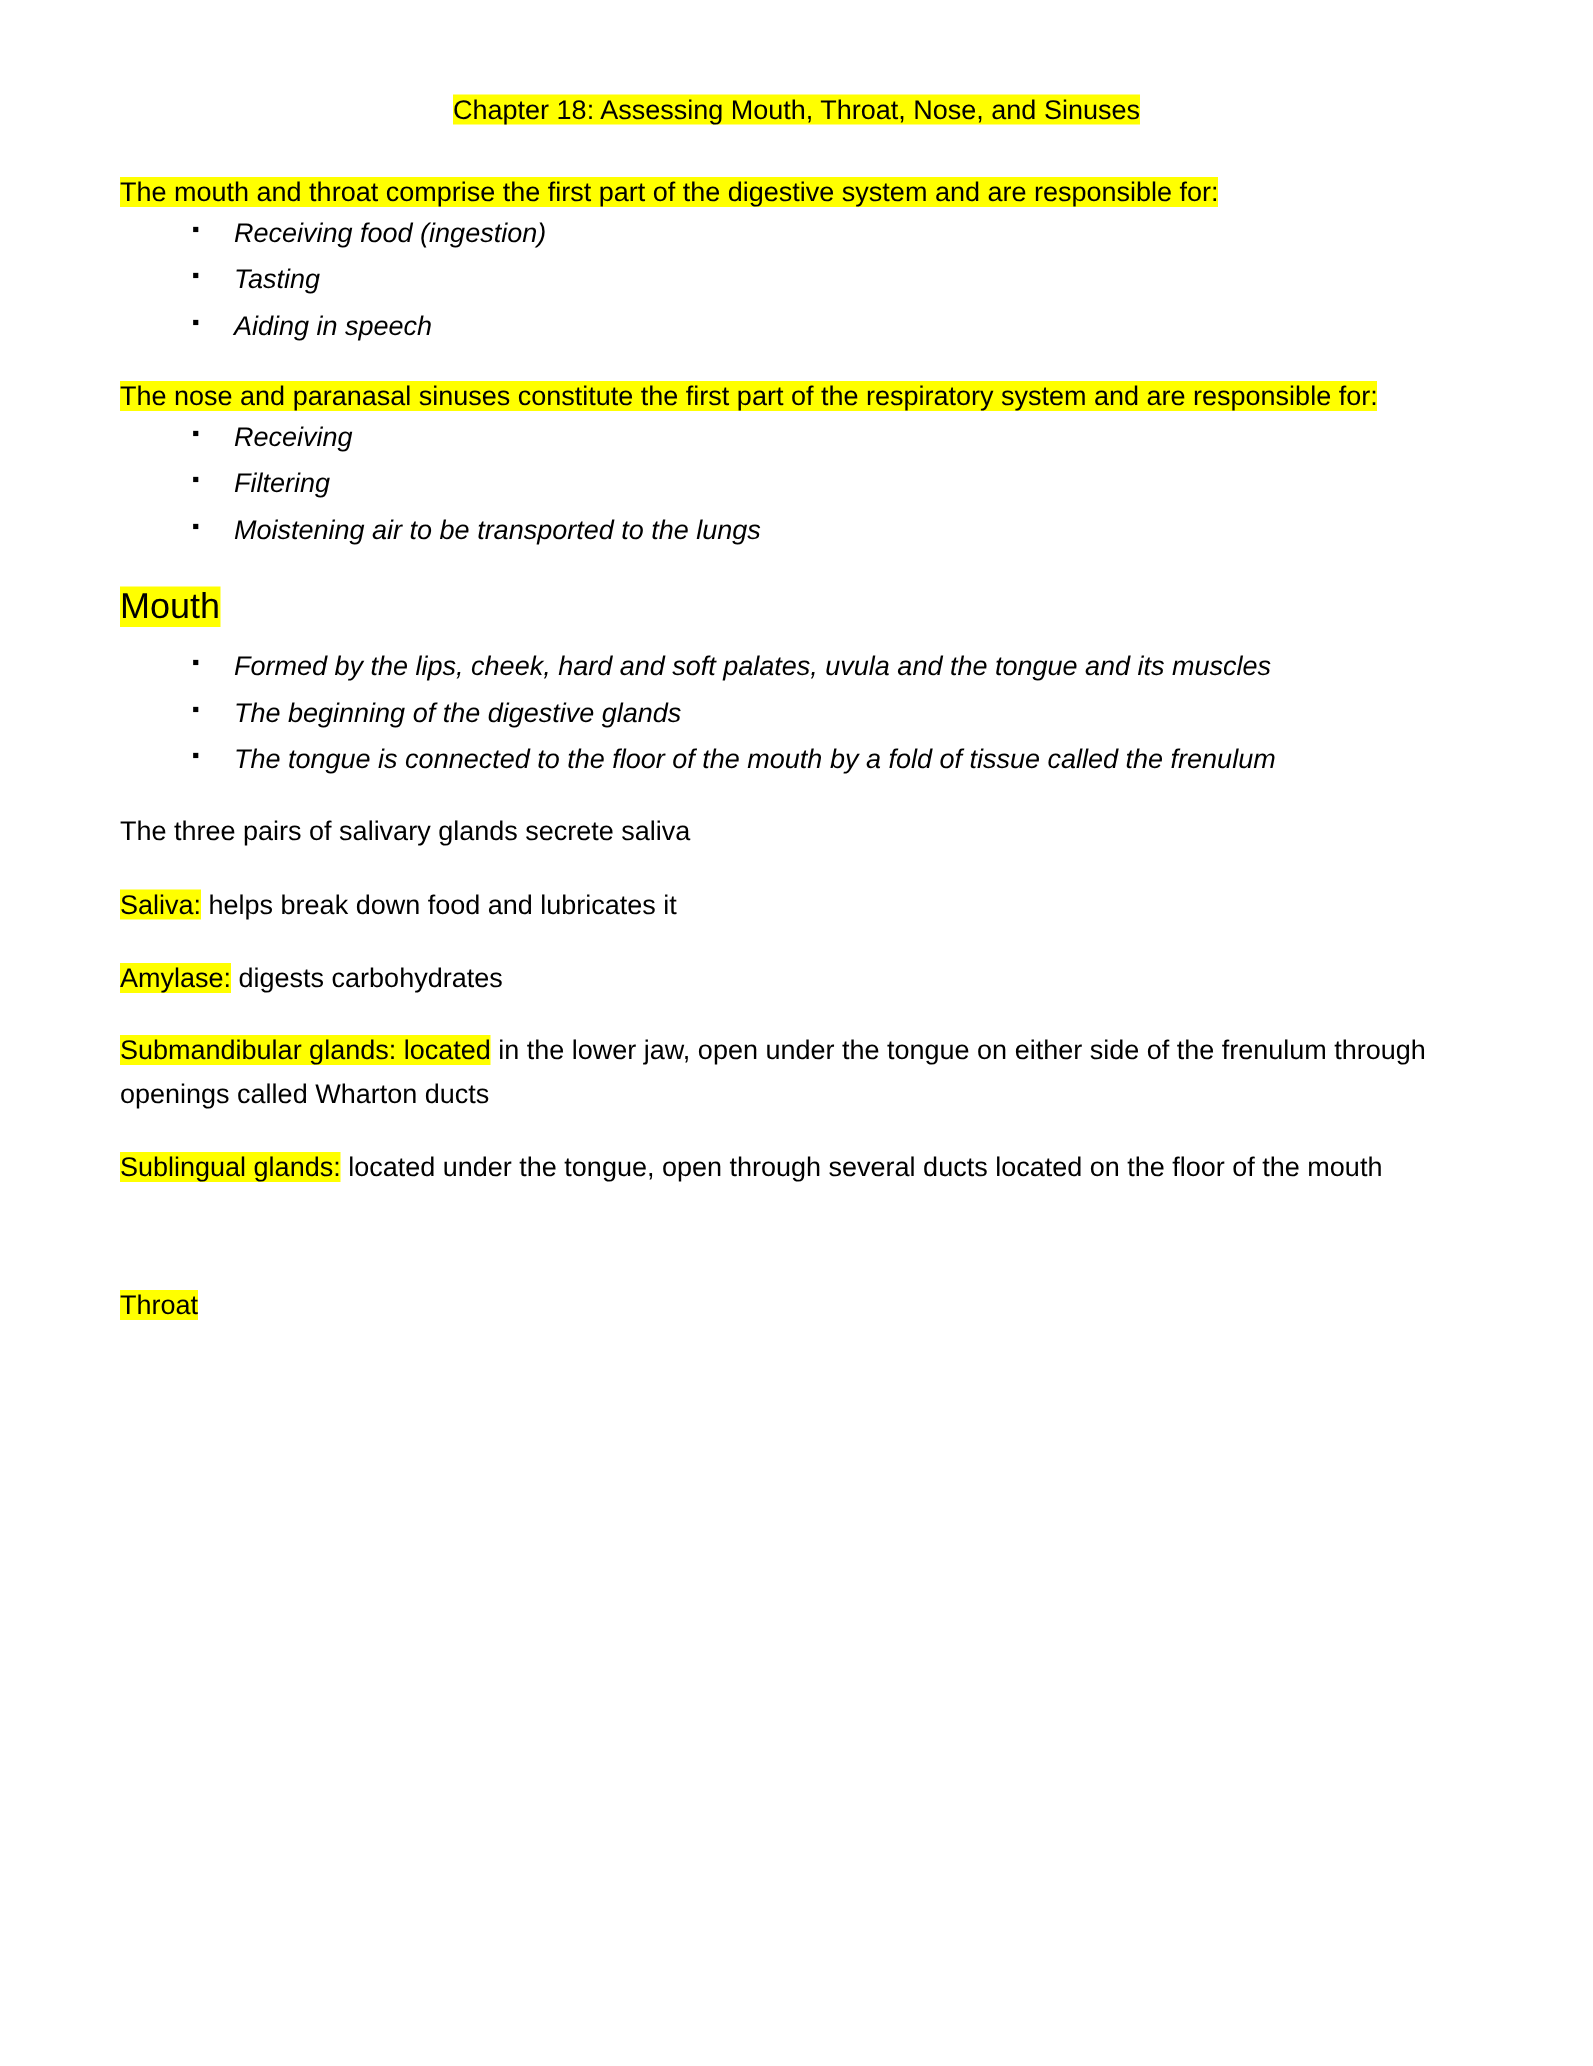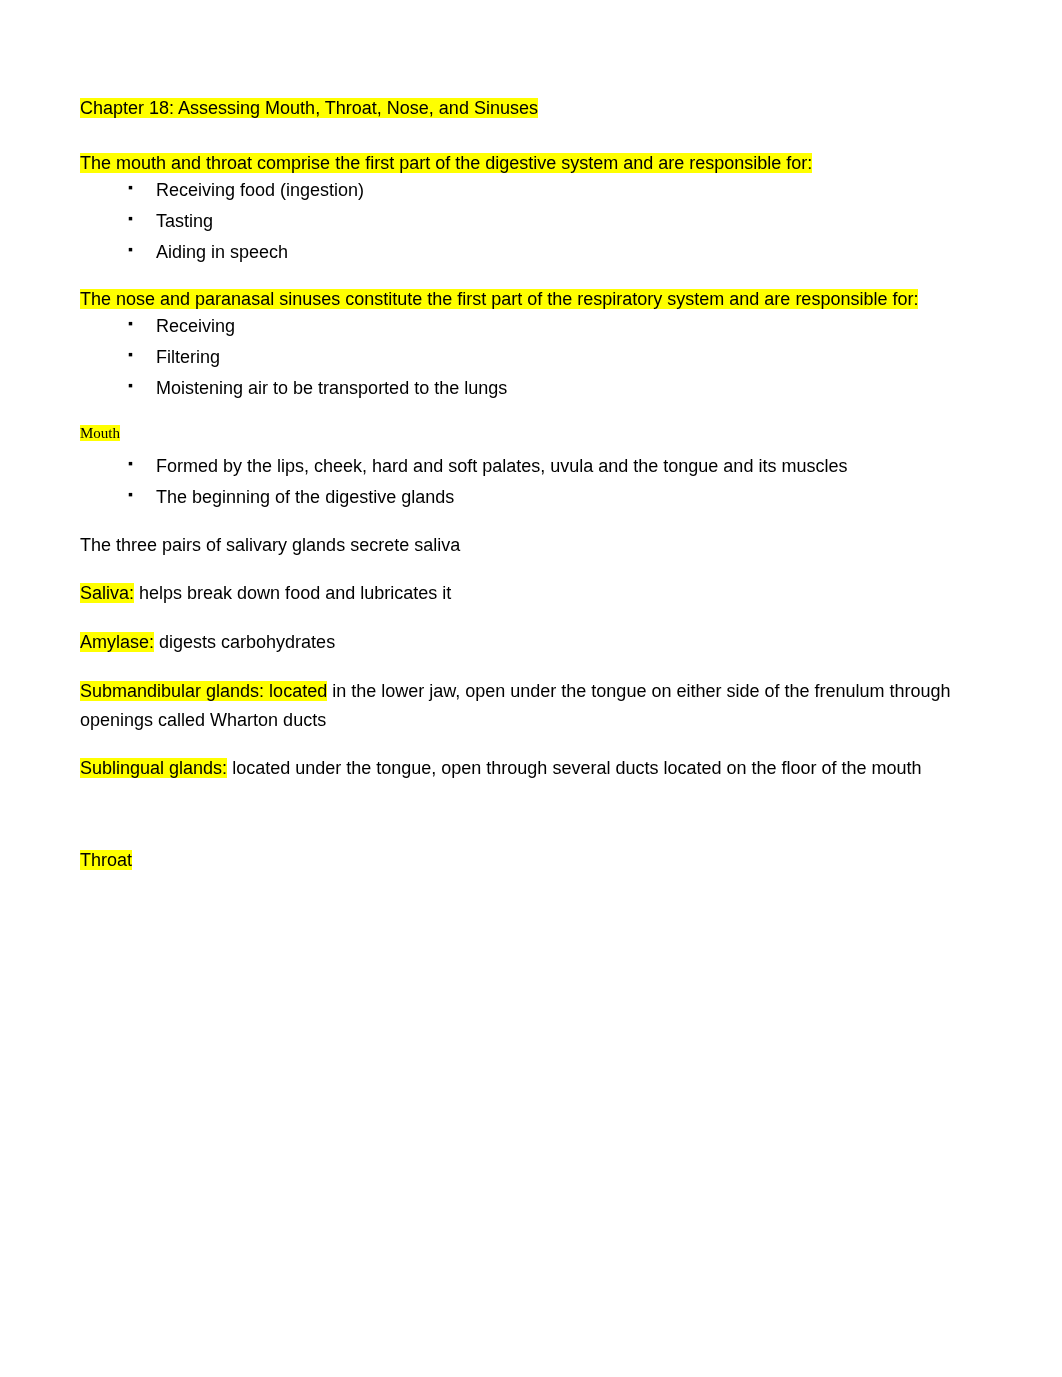--- a/index.html
+++ b/index.html
@@ -17,34 +17,34 @@
       min-height: 1377px;
       padding: 60px 80px;
       line-height: 1.5;
     }
 
     .highlight-yellow {
       background-color: #ffff00;
     }
 
     .chapter-title {
-      text-align: left;
+      text-align: center;
       margin-bottom: 28px;
       font-size: 18px;
-      margin-top: 35px;
     }
 
     .intro-block {
       margin-bottom: 12px;
     }
 
     .bullet-list {
       list-style: none;
       margin-left: 48px;
       margin-bottom: 20px;
+      font-style: italic;
     }
 
     .bullet-list li {
       position: relative;
       padding-left: 28px;
       margin-bottom: 4px;
     }
 
     .bullet-list li::before {
       content: "▪";
@@ -52,22 +52,21 @@
       left: 0;
       font-size: 14px;
     }
 
     .section-block {
       margin-bottom: 20px;
     }
 
     .section-title {
       margin-bottom: 8px;
-      font-size: 15px;
-      font-family: Liberation Serif, serif;
+      font-size: 24px;
     }
 
     .paragraph {
       margin-bottom: 20px;
       line-height: 1.6;
     }
 
     .term-line {
       margin-bottom: 20px;
       line-height: 1.6;
@@ -106,20 +105,21 @@
   </ul>
 </div>
 
 <div class="section-block">
   <p class="section-title">
     <span class="highlight-yellow">Mouth</span>
   </p>
   <ul class="bullet-list">
     <li>Formed by the lips, cheek, hard and soft palates, uvula and the tongue and its muscles</li>
     <li>The beginning of the digestive glands</li>
+    <li>The tongue is connected to the floor of the mouth by a fold of tissue called the frenulum</li>
   </ul>
 </div>
 
 <div class="paragraph">
   <span>The three pairs of salivary glands secrete saliva</span>
 </div>
 
 <div class="term-line">
   <span class="highlight-yellow">Saliva:</span><span> helps break down food and lubricates it</span>
 </div>

